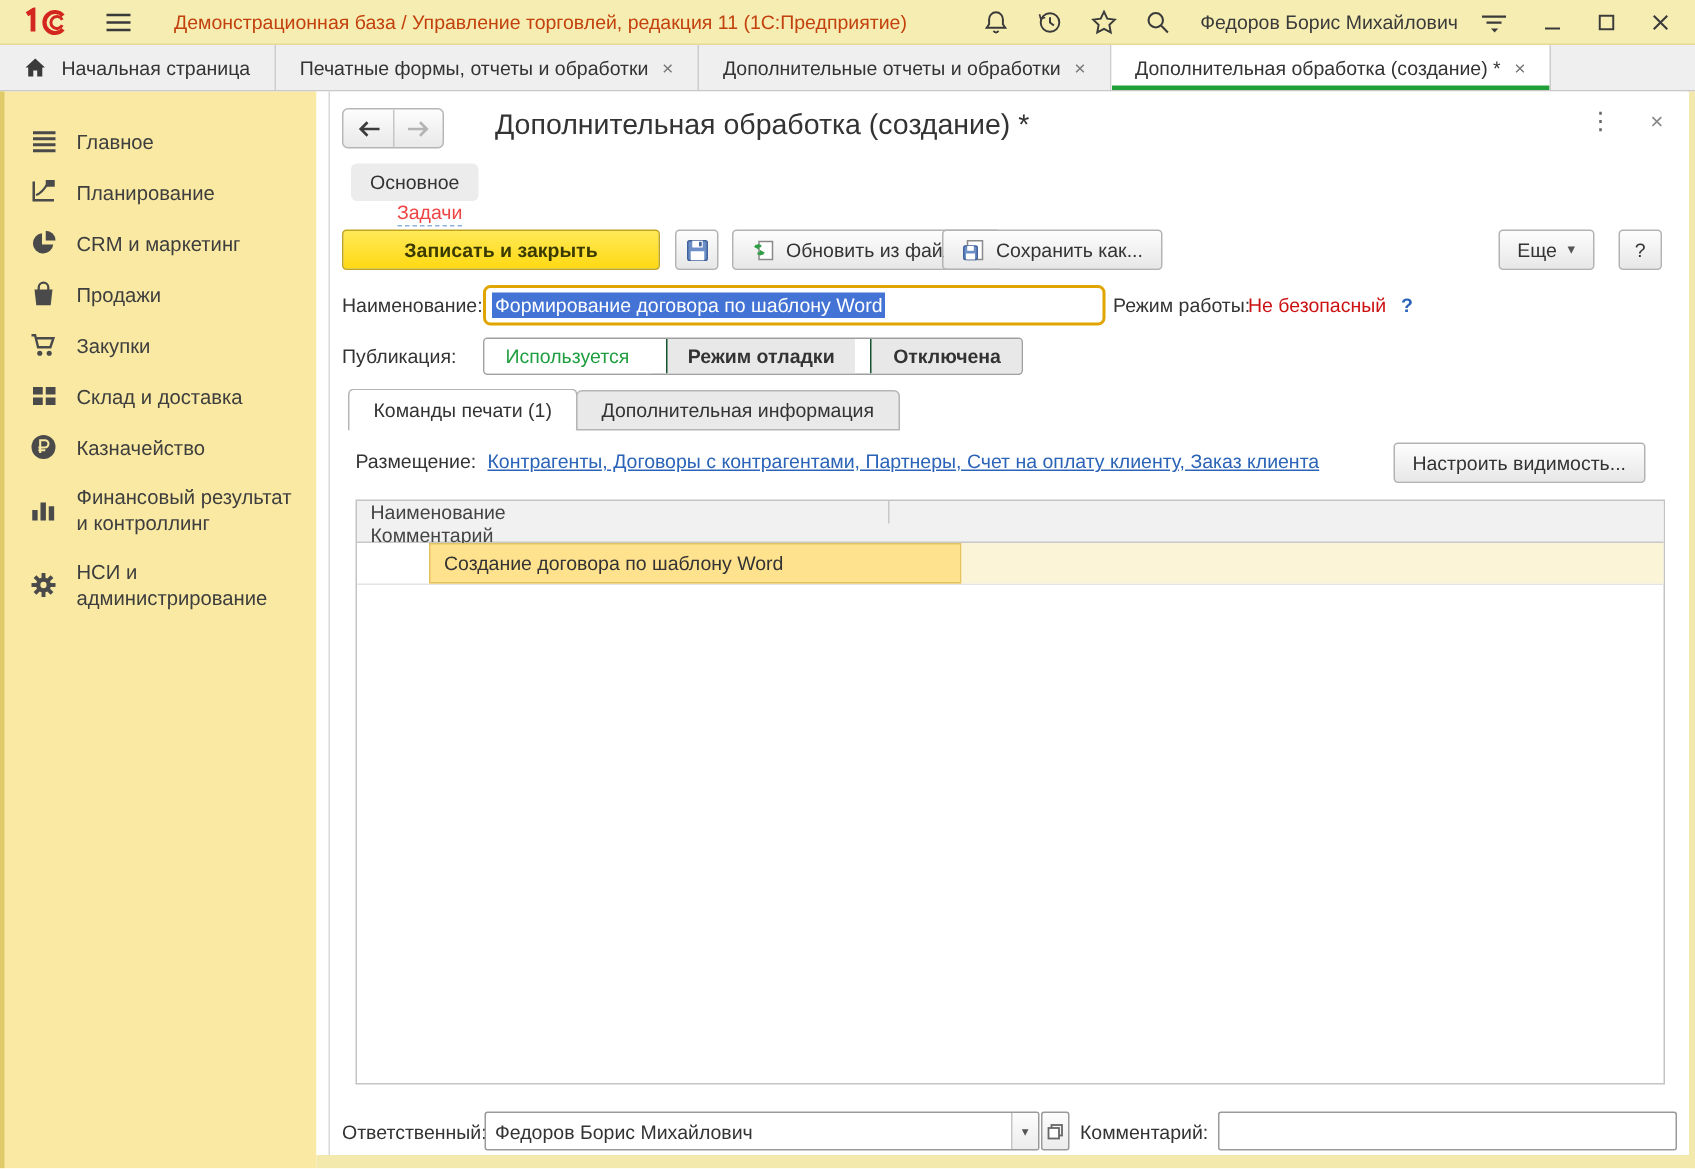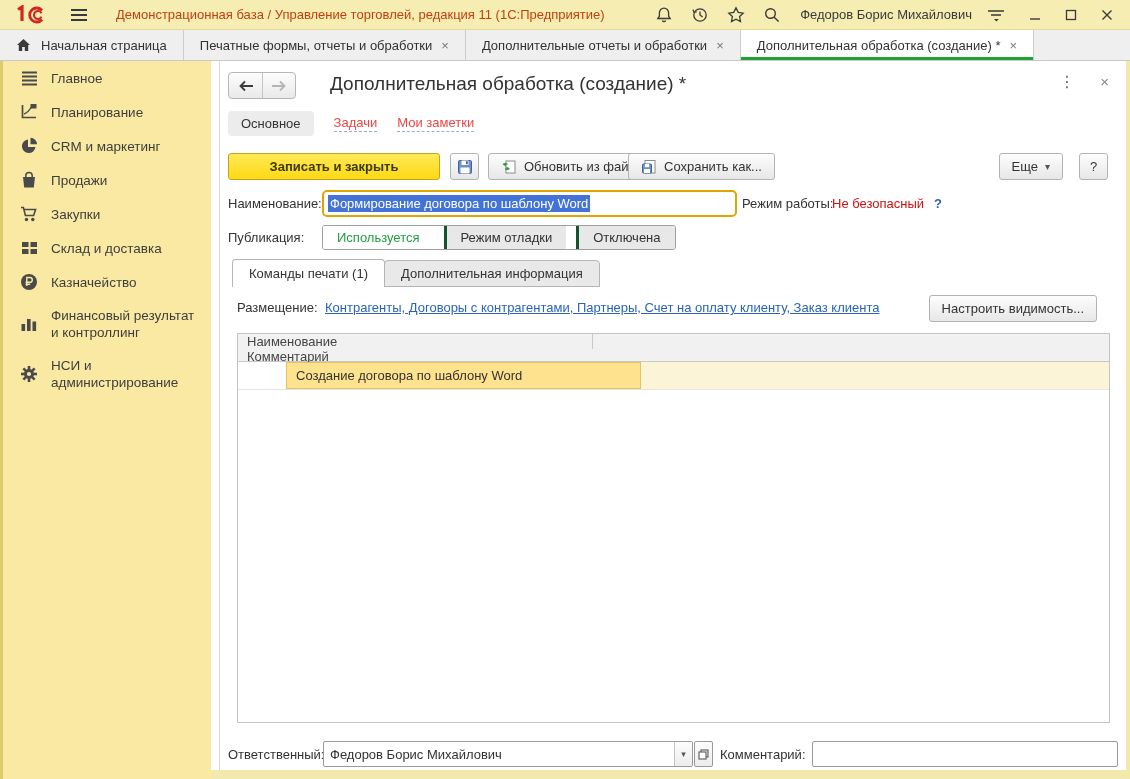--- a/index.html
+++ b/index.html
@@ -18,41 +18,41 @@
   .winbtn { width:26px; height:22px; display:flex; align-items:center; justify-content:center; margin-right:10px; cursor:pointer; }
 
   
   #tabbar { position:absolute; top:30px; left:0; right:0; height:31px; background:#efefef; border-bottom:1px solid #c9c9c9; display:flex; }
   .wtab { display:flex; align-items:center; padding:0 16px; border-right:1px solid #cdcdcd; color:#333; cursor:pointer; white-space:nowrap; }
   .wtab .home { margin-right:10px; display:flex; }
   .wtab.active { background:#fff; box-shadow: inset 0 -3px 0 0 #21a038; }
   .tabclose { margin-left:9px; color:#777; font-size:13px; cursor:pointer; }
 
   
-  #sidebar { position:absolute; left:0; top:61px; width:211px; bottom:0; background:#f9e9a2; border-left:3px solid #e0cb6b; padding-top:0; }
+  #sidebar { position:absolute; left:0; top:61px; width:211px; bottom:0; background:#f9e9a2; border-left:3px solid #e0cb6b; padding-top:16px; }
   .side-item { display:flex; align-items:center; padding:8px 8px 8px 17px; cursor:pointer; color:#3e3e3e; font-size:13.5px; line-height:17px; }
   .side-item .ic { width:18px; height:18px; margin-right:13px; flex:0 0 18px; display:flex; align-items:center; justify-content:center; }
 
   
   #gutter { position:absolute; left:211px; top:61px; width:9px; bottom:9px; background:#fff; border-right:1px solid #d8d8d8; }
   #frame-bottom { position:absolute; left:211px; right:0; bottom:0; height:9px; background:#f3e9ad; }
   #frame-right { position:absolute; right:0; top:61px; width:4px; bottom:0; background:#f3e9ad; }
 
   
   #form-panel { position:absolute; left:220px; top:61px; width:905px; height:709px; background:#fff; }
 
   .nav-group { position:absolute; left:8px; top:11px; height:27px; display:flex; border:1px solid #b6b6b6; border-radius:4px; background:linear-gradient(#fdfdfd,#e9e9e9); overflow:hidden; }
   .nav-group .navbtn { width:33px; display:flex; align-items:center; justify-content:center; cursor:pointer; }
   .nav-group .navbtn + .navbtn { border-left:1px solid #c6c6c6; }
 
   #form-title { position:absolute; left:110px; top:12px; font-size:19px; color:#333; white-space:nowrap; }
   #hdr-dots { position:absolute; right:50px; top:13px; color:#666; font-size:16px; cursor:pointer; line-height:16px; }
   #hdr-close { position:absolute; right:16px; top:13px; color:#888; font-size:15px; cursor:pointer; line-height:16px; }
 
-  #navlinks { position:absolute; left:8px; top:48px; height:28px; display:flex; align-items:center; }
+  #navlinks { position:absolute; left:8px; top:48px; height:28px; display:flex; align-items:center;flex-direction:column; }
   .navlink-active { background:#ececec; border-radius:4px; padding:5px 13px; color:#333; cursor:pointer; }
   .navlink { margin-left:20px; color:#ef4444; cursor:pointer; border-bottom:1px dashed #8fb0d9; padding-bottom:1px; }
 
   
   #toolbar { position:absolute; left:8px; right:8px; top:92px; height:28px; }
   .btn { display:inline-flex; align-items:center; justify-content:center; height:27px; padding:0 12px; background:linear-gradient(#fdfdfd,#e7e7e7); border:1px solid #b3b3b3; border-radius:3px; color:#333; cursor:pointer; white-space:nowrap; }
   .btn .bic { margin-right:7px; display:flex; }
   .btn-yellow { position:absolute; left:0; top:0; width:212px; background:linear-gradient(#ffe957,#ffd913); border:1px solid #c2a51e; font-weight:bold; color:#3a3a00; }
   .btn-disk { position:absolute; left:222px; top:0; width:29px; padding:0; }
   .btn-update { position:absolute; left:260px; top:0; }
@@ -67,21 +67,21 @@
   #name-input { position:absolute; left:94px; top:0; width:415px; height:27px; border:2px solid #e0a500; border-radius:5px; background:#fff; display:flex; align-items:center; padding:0 4px; overflow:hidden; white-space:nowrap; }
   #name-input .sel { background:#4373d5; color:#fff; padding:1px 2px; }
   #mode-label { left:514px; }
   #mode-value { position:absolute; left:604px; top:6px; color:#cc1111; }
   #mode-help { position:absolute; left:706px; top:6px; color:#2a63b7; font-weight:bold; cursor:pointer; }
 
   
   #row-pub { position:absolute; left:8px; right:8px; top:164px; height:25px; }
   #segmented { position:absolute; left:94px; top:0; display:flex; border:1px solid #9f9f9f; border-radius:3px; overflow:hidden; height:25px;gap:10px; }
   .seg { display:flex; align-items:center; justify-content:center; padding:0 14px; background:#e8e8e8; color:#333; cursor:pointer; }
-  .seg + .seg { border-left:3px solid #14532d; }
+  .seg + .seg { border-left:1px solid #14532d;font-weight:bold; }
   .seg.selected { background:#fff; color:#1e9e3e; }
 
   
   #inner-tabs { position:absolute; left:12px; top:198px; height:28px; display:flex; align-items:flex-end; }
   .itab { height:28px; display:flex; align-items:center; padding:12px 16px; cursor:pointer; }
   .itab.active { background:#fff; border:1px solid #b5b5b5; border-bottom:none; border-radius:4px 4px 0 0; position:relative; z-index:2; }
   .itab.inactive { background:#e9e9e9; border:1px solid #b5b5b5; border-radius:4px 4px 0 0; margin-left:-1px; height:27px; }
 
   
   #row-place { position:absolute; left:17px; right:15px; top:234px; height:27px; }

